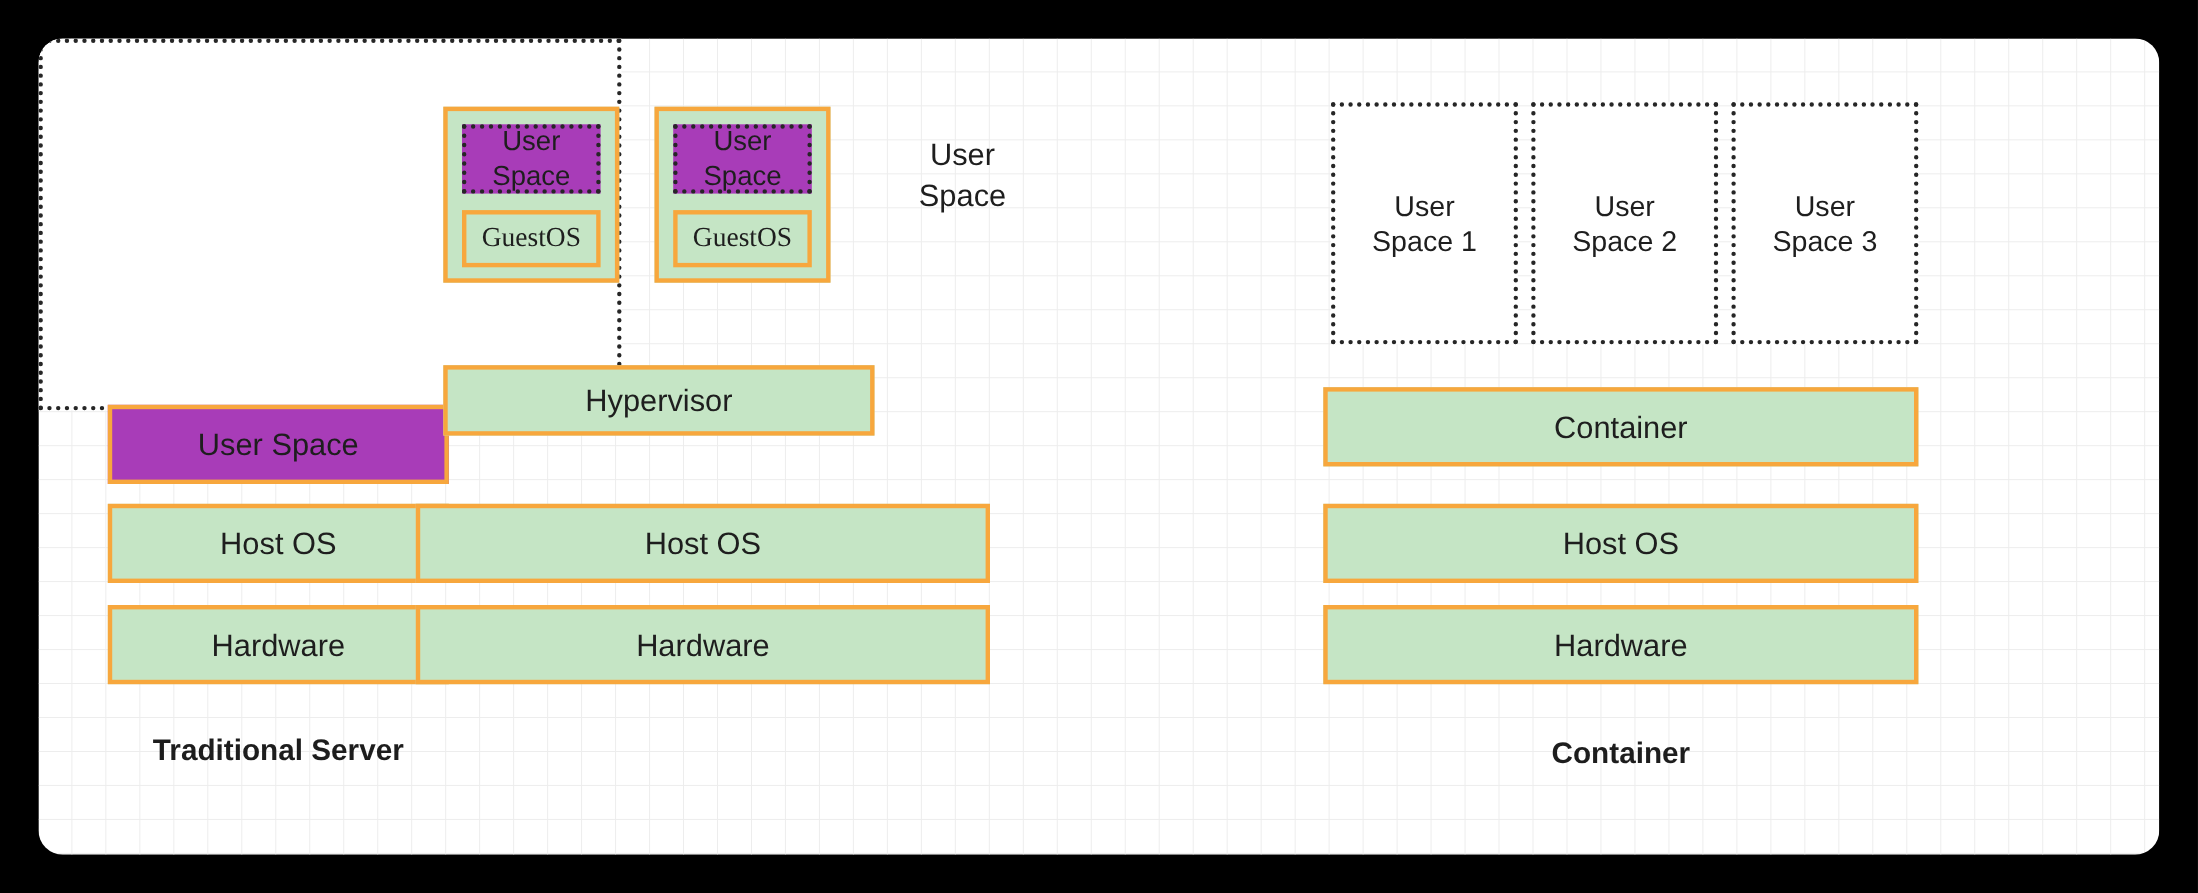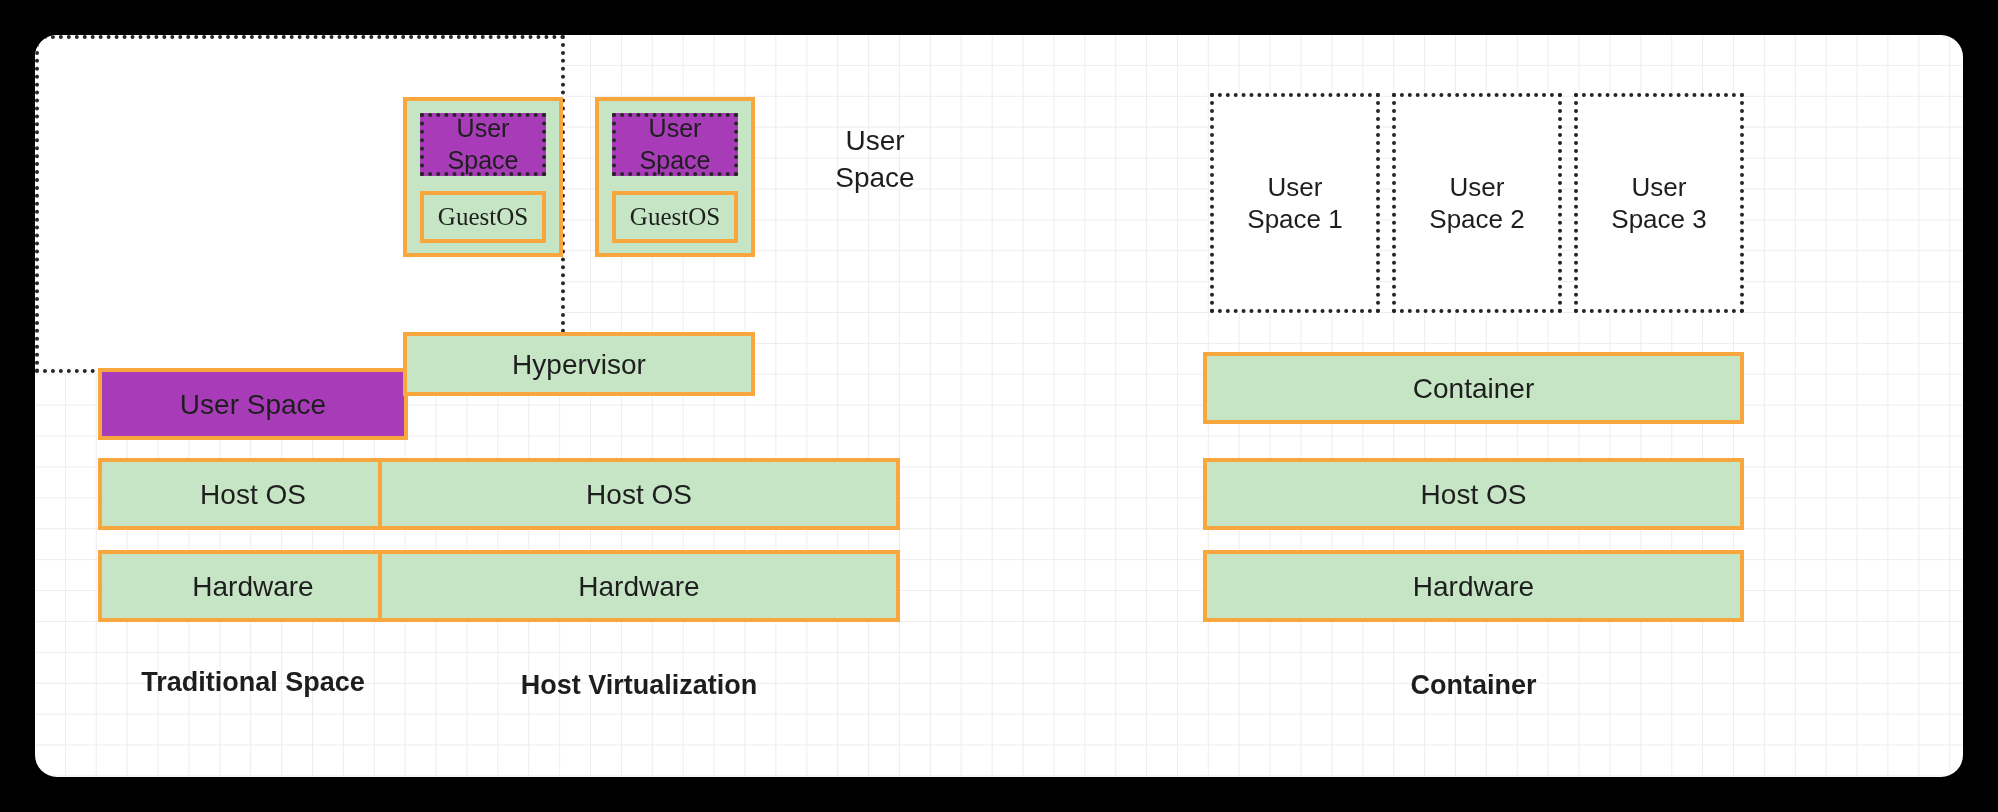--- a/index.html
+++ b/index.html
@@ -136,21 +136,21 @@
     <span>User
 Space</span>
   </div>
   <div class="box blk-guestos t-25" style="left:577px; top:156px; width:126px; height:52px;">
     <span>GuestOS</span>
   </div>
 
   <div class="free-label t-28" style="left:740px; top:88px; width:200px;">User
 Space</div>
 
-  <div class="box blk-green t-28" style="left:368px; top:297px; width:352px; height:64px;">
+  <div class="box blk-green t-28" style="left:368px; top:297px; width:392px; height:64px;">
     <span>Hypervisor</span>
   </div>
 
   <div class="box blk-green t-28" style="left:343px; top:423px; width:522px; height:72px;">
     <span>Host OS</span>
   </div>
 
   <div class="box blk-green t-28" style="left:343px; top:515px; width:522px; height:72px;">
     <span>Hardware</span>
   </div>
@@ -173,19 +173,18 @@
   </div>
 
   <div class="box blk-green t-28" style="left:1168px; top:423px; width:541px; height:72px;">
     <span>Host OS</span>
   </div>
 
   <div class="box blk-green t-28" style="left:1168px; top:515px; width:541px; height:72px;">
     <span>Hardware</span>
   </div>
 
-  <div class="col-caption" style="left:63px; top:632px; width:310px;">Traditional Space</div>
+  <div class="col-caption" style="left:63px; top:632px; width:310px;">Traditional Server</div>
 
-  <div class="col-caption" style="left:343px; top:635px; width:522px;">Host Virtualization</div>
 
   <div class="col-caption" style="left:1168px; top:635px; width:541px;">Container</div>
 
 </div>
 
 </body></html>

